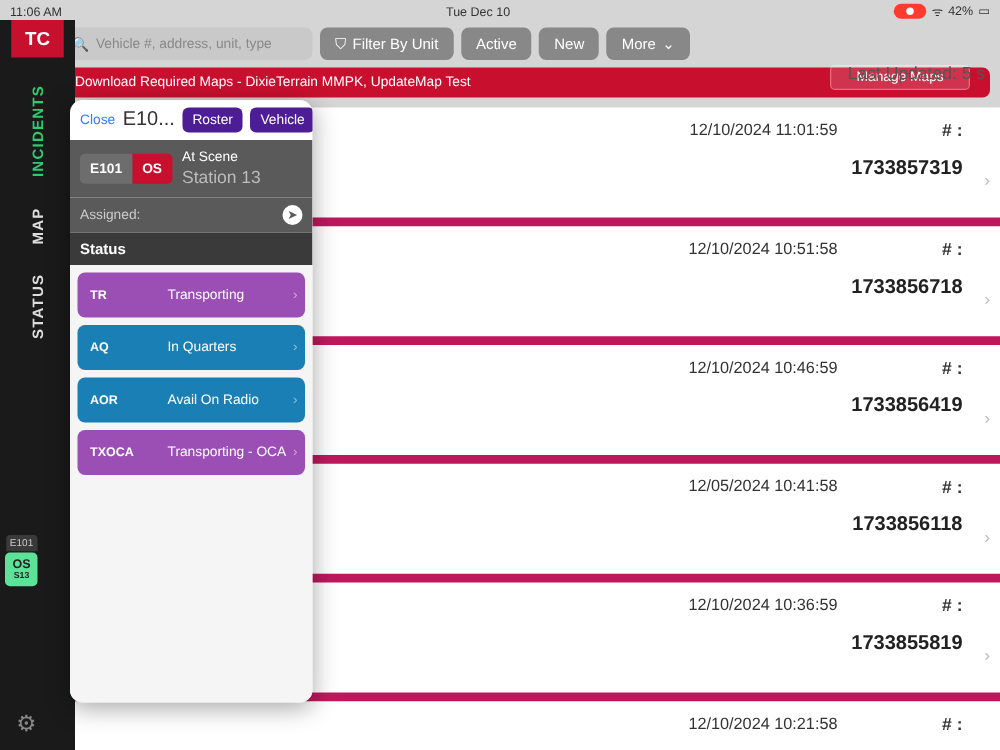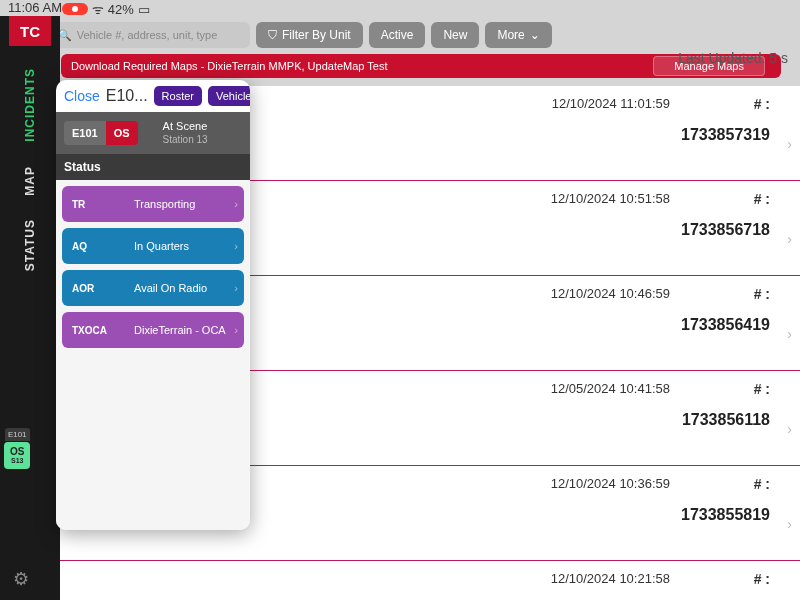--- a/index.html
+++ b/index.html
@@ -1,74 +1,75 @@
 <!DOCTYPE html>
 <html><head>
 <meta charset="utf-8">
 <style>
 *{margin:0;padding:0;box-sizing:border-box;font-family:-apple-system,Helvetica,Arial,sans-serif}
 body{width:800px;height:600px;overflow:hidden;background:#d5d5d5;position:relative}
-.statusbar{position:absolute;top:0;left:0;right:0;height:16px;display:flex;align-items:flex-start;padding:0 8px;font-size:13px;color:#333;z-index:100}
+.statusbar{position:absolute;top:0;left:0;right:0;height:16px;display:flex;align-items:flex-end;padding:0 8px;font-size:10px;color:#333;z-index:100}
 .statusbar .sb-left{flex:0 0 auto}
 .statusbar .sb-center{flex:1;text-align:center}
 .statusbar .sb-right{flex:0 0 auto;display:flex;align-items:center;gap:4px}
 .rec-pill{background:#ff3b30;border-radius:8px;width:26px;height:12px;display:inline-flex;align-items:center;justify-content:center}
 .rec-pill span{width:6px;height:6px;background:#fff;border-radius:50%}
 .sidebar{position:absolute;top:16px;left:0;bottom:0;width:60px;background:#1a1a1a;display:flex;flex-direction:column;align-items:center;z-index:50}
 .logo{width:42px;height:30px;background:#c8102e;color:#fff;font-weight:bold;font-size:15px;display:flex;align-items:center;justify-content:center}
 .navtabs{display:flex;flex-direction:column;align-items:center;margin-top:10px}
 .navtab{writing-mode:vertical-rl;transform:rotate(180deg);color:#ddd;font-size:12px;font-weight:bold;letter-spacing:1px;padding:12px 0;cursor:pointer}
 .navtab.active{color:#2ecc71}
 .unit-badge{position:absolute;left:4px;top:412px;display:flex;flex-direction:column;align-items:center}
 .ub-top{background:#3a3a3a;color:#ccc;font-size:8px;padding:2px 3px;border-radius:3px 3px 0 0}
 .ub-bot{background:#5de29a;color:#222;font-size:10px;font-weight:bold;padding:4px 6px;border-radius:4px;margin-top:1px;text-align:center;line-height:1.1}
 .ub-bot small{font-size:7px;display:block}
 .gear{position:absolute;bottom:10px;left:0;width:42px;text-align:center;color:#888;font-size:18px;cursor:pointer}
 .main{position:absolute;top:16px;left:42px;right:0;bottom:0}
 .toolbar{display:flex;align-items:center;gap:6px;padding:6px 8px}
 .search{flex:0 0 200px;background:#c9c9c9;border-radius:6px;height:26px;display:flex;align-items:center;padding:0 8px;color:#888;font-size:11px;gap:5px}
 .btn{background:#888;color:#fff;border-radius:6px;height:26px;padding:0 12px;font-size:12px;display:flex;align-items:center;gap:5px;cursor:pointer}
-.alertbar{margin:0 19px;background:#c8102e;color:#fff;border-radius:6px;padding:6px 10px;font-size:11px;display:flex;align-items:center;position:relative}
+.alertbar{margin:0 8px;background:#c8102e;color:#fff;border-radius:6px;padding:6px 10px;font-size:11px;display:flex;align-items:flex-end;position:relative}
 .alertbar .mm{position:absolute;right:16px;background:rgba(255,255,255,.15);padding:3px 20px;border-radius:4px;cursor:pointer;border:1px solid rgba(255,255,255,.3)}
 .lastupd{position:absolute;right:12px;top:34px;font-size:14px;color:#555}
 .list{position:absolute;top:70px;left:0;right:0;bottom:0;background:#fff;overflow:hidden}
-.row{border-bottom:1px solid #be185d;padding:12px 14px;position:relative;min-height:95px}
+.row{border-bottom:7px solid #be185d;padding:12px 14px;position:relative;min-height:95px}
 .row .ts{position:absolute;top:10px;right:130px;font-size:13px;color:#333}
 .row .idlbl{position:absolute;top:10px;right:30px;font-size:14px;font-weight:bold;color:#333}
 .row .idnum{position:absolute;top:40px;right:30px;font-size:16px;font-weight:bold;color:#222}
 .row .chev{position:absolute;right:8px;top:50px;color:#bbb;font-size:14px}
 .row .loc{margin-top:22px;font-size:17px;color:#222}
 .row .tags{margin-top:8px;display:flex;gap:4px}
 .tag{background:#c8102e;color:#fff;font-size:9px;font-weight:bold;padding:1px 5px;border-radius:3px}
 .popover{position:absolute;top:80px;left:56px;width:194px;background:#fff;border-radius:10px;box-shadow:0 4px 20px rgba(0,0,0,.35);z-index:200;overflow:hidden}
 .pop-hdr{padding:6px 8px;display:flex;align-items:center;gap:6px}
-.pop-close{color:#2a7fff;font-size:14px;cursor:pointer}
+.pop-close{color:#2a7fff;font-size:11px;cursor:pointer}
 .pop-title{font-size:16px;color:#333;flex:0 0 auto}
 .pop-btn{background:#4c1d95;color:#fff;border-radius:5px;padding:4px 8px;font-size:11px;cursor:pointer}
 .pop-unit{background:#5a5a5a;padding:8px;display:flex;align-items:center;gap:0}
 .chip{padding:6px 8px;font-size:11px;font-weight:bold;color:#fff}
 .chip.e101{background:#6d6d6d;border-radius:4px 0 0 4px}
 .chip.os{background:#c8102e;border-radius:0 4px 4px 0}
-.unit-txt{margin-left:25px;color:#fff;font-size:11px;line-height:1.2}
-.unit-txt small{color:#bbb;font-size:10px}
+.unit-txt{margin-left:8px;color:#fff;font-size:11px;line-height:1.2}
+.unit-txt small{color:#bbb;font-size:14px}
 .pop-assigned{background:#5a5a5a;padding:6px 8px;color:#ccc;font-size:11px;display:flex;justify-content:space-between;align-items:center}
 .circ{width:16px;height:16px;border-radius:50%;background:#fff;display:flex;align-items:center;justify-content:center;color:#5a5a5a;font-size:10px}
 .status-hdr{background:#3a3a3a;color:#fff;padding:6px 8px;font-size:12px;font-weight:bold}
 .status-list{padding:6px;display:flex;flex-direction:column;gap:6px;background:#f5f5f5;min-height:350px}
 .status-item{border-radius:6px;padding:12px 10px;color:#fff;font-size:11px;display:flex;align-items:center;gap:24px;cursor:pointer;position:relative}
 .status-item .code{font-weight:bold;font-size:10px;min-width:38px}
 .status-item.purple{background:#9b4fb5}
 .status-item.blue{background:#1a7fb5}
 .status-item .sch{position:absolute;right:6px;color:rgba(255,255,255,.5);font-size:11px}
 </style>
 </head>
 <body>
 
 <div class="statusbar">
   <div class="sb-left">11:06 AM</div>
+  <div class="sb-center">Tue Dec 10</div>
   <div class="sb-right">
     <span class="rec-pill">
         <span></span>
       </span>
     <span>ᯤ</span>
     <span>42%</span>
     <span>▭</span>
   </div>
 </div>
 
@@ -172,36 +173,40 @@
     <span class="pop-btn">Vehicle</span>
   </div>
   <div class="pop-unit">
     <span class="chip e101">E101</span>
     <span class="chip os">OS</span>
     <div class="unit-txt">
       <div>At Scene</div>
       <small>Station 13</small>
     </div>
   </div>
+  <div class="pop-assigned">
+    <span>Assigned:</span>
+    <span class="circ">➤</span>
+  </div>
   <div class="status-hdr">Status</div>
   <div class="status-list" id="status-list">
       <div class="status-item purple">
         <span class="code">TR</span>
         <span>Transporting</span>
         <span class="sch">›</span>
       </div>
       <div class="status-item blue">
         <span class="code">AQ</span>
         <span>In Quarters</span>
         <span class="sch">›</span>
       </div>
       <div class="status-item blue">
         <span class="code">AOR</span>
         <span>Avail On Radio</span>
         <span class="sch">›</span>
       </div>
       <div class="status-item purple">
         <span class="code">TXOCA</span>
-        <span>DixieTerrain - OCA</span>
+        <span>Transporting - OCA</span>
         <span class="sch">›</span>
       </div>
     </div>
 </div>
 
 </body></html>

